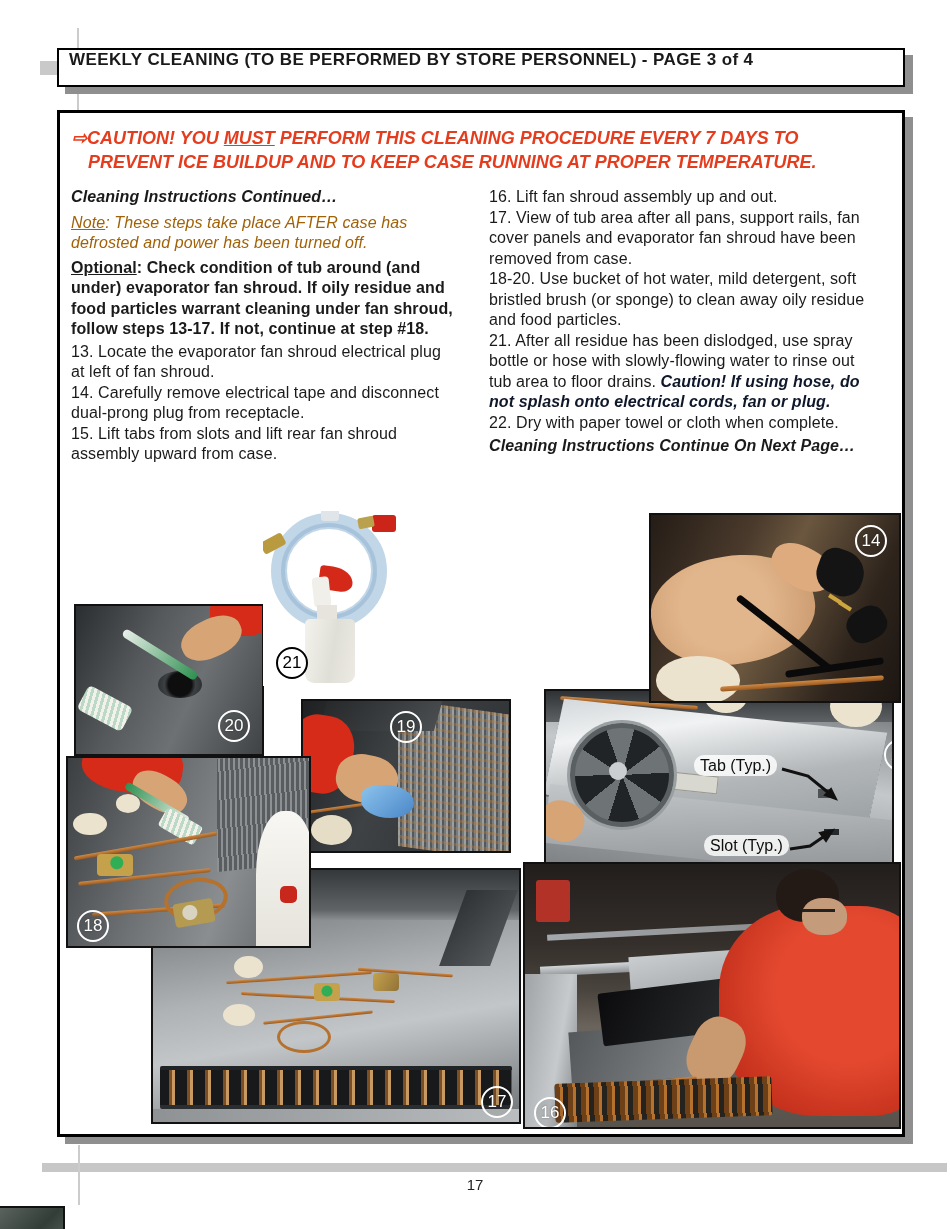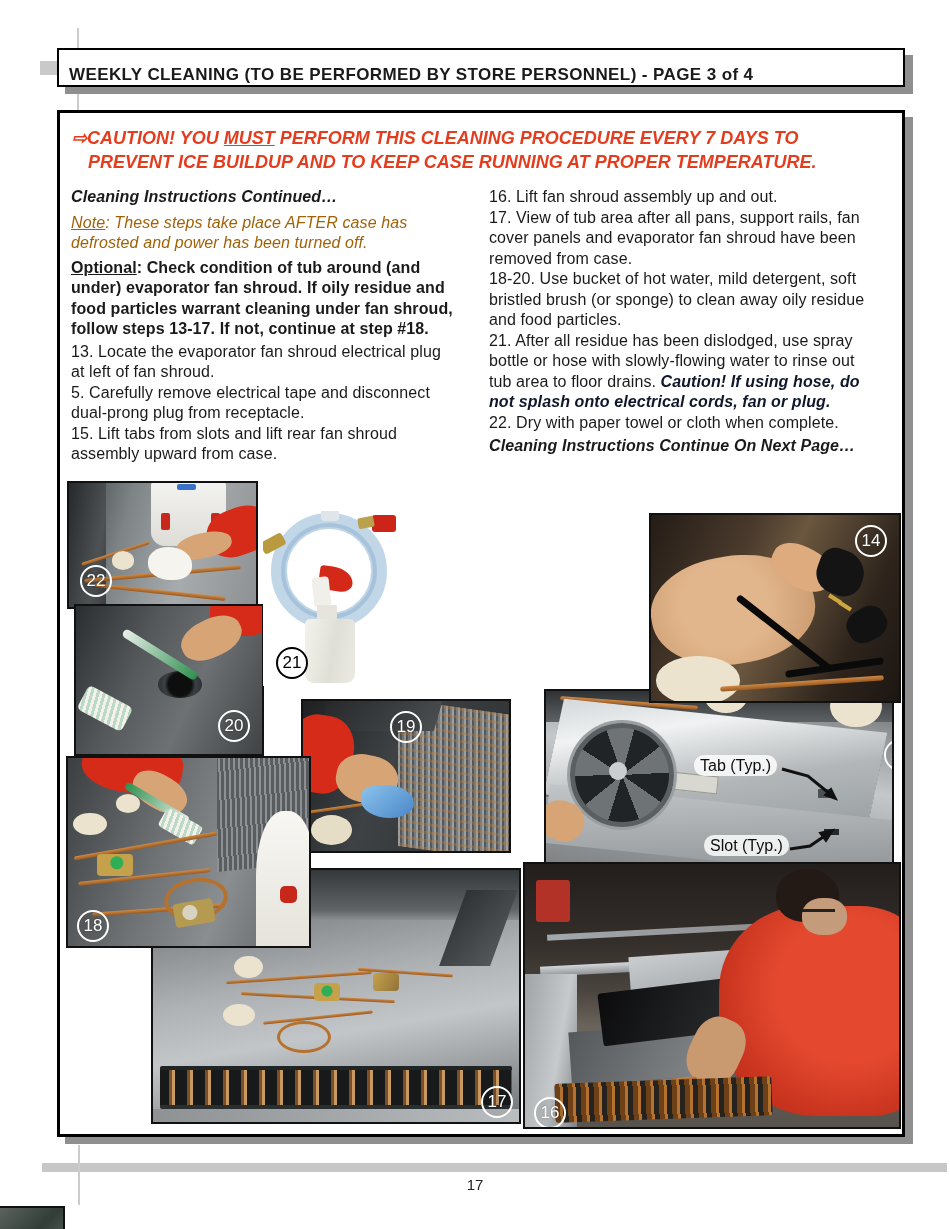--- a/index.html
+++ b/index.html
@@ -10,21 +10,21 @@
   .vline-top{left:77px;top:28px;height:84px;}
   .vline-bot{left:78px;top:1145px;height:60px;}
   .tab-gray{position:absolute;left:40px;top:61px;width:18px;height:14px;background:#c9c9c9;}
   .footer-bar{position:absolute;left:42px;top:1163px;width:905px;height:9px;background:#c7c7c7;}
   .corner-block{position:absolute;left:0;top:1206px;width:63px;height:23px;
                 background:linear-gradient(135deg,#5a635e,#333d38 70%,#49534d);border-top:2px solid #111;border-right:2px solid #111;}
   .page-number{position:absolute;left:0;top:1176px;width:950px;text-align:center;font-size:15px;color:#222;}
   
   .header-box{position:absolute;left:57px;top:48px;width:848px;height:39px;background:#fff;
               border:2px solid #000;box-sizing:border-box;box-shadow:8px 7px 0 #8f8f8f;
-              display:flex;align-items:flex-end;padding-left:10px;font-weight:bold;font-size:17px;letter-spacing:.4px;}
+              display:flex;align-items:flex-start;padding-left:10px;font-weight:bold;font-size:17px;letter-spacing:.4px;}
   .main-box{position:absolute;left:57px;top:110px;width:848px;height:1027px;background:#fff;
             border:3px solid #000;box-sizing:border-box;box-shadow:8px 7px 0 #8f8f8f;}
   
   .caution{position:absolute;left:12px;top:13px;width:820px;color:#e63c1e;
            font-weight:bold;font-style:italic;font-size:18px;line-height:24px;}
   .caution .ln2{padding-left:16px;}
   .u{text-decoration:underline;}
   
   .col{position:absolute;top:74px;font-size:16px;line-height:20.5px;letter-spacing:.1px;}
   .col p{margin:0;white-space:pre-line;}
@@ -230,21 +230,21 @@
     <div class="col col-left">
       <p class="t-bi mb1">Cleaning Instructions Continued…</p>
       <p class="t-redit mb2"><span class="u">Note</span><span>: These steps take place AFTER case has
 defrosted and power has been turned off.</span></p>
       <p class="t-b mb3"><span class="u">Optional</span><span>: Check condition of tub around (and
 under) evaporator fan shroud.  If oily residue and
 food particles warrant cleaning under fan shroud,
 follow  steps 13-17.  If not, continue at step #18.</span></p>
       <p>13. Locate the evaporator fan shroud electrical plug
 at left of fan shroud.</p>
-      <p>5. Carefully remove electrical tape and disconnect
+      <p>14. Carefully remove electrical tape and disconnect
 dual-prong plug from receptacle.</p>
       <p>15. Lift tabs from slots and lift rear fan shroud
 assembly upward from case.</p>
     </div>
 
     <div class="col col-right">
       <p>16. Lift fan shroud assembly up and out.</p>
       <p>17. View of tub area after all pans, support rails, fan
 cover panels and evaporator fan shroud have been
 removed from case.</p>
@@ -359,35 +359,20 @@
       <div class="p18-loop"></div>
       <div class="p18-valve1"></div>
       <div class="p18-valve2"></div>
       <div class="fm p18-foam1"></div>
       <div class="fm p18-foam2"></div>
       <div class="p18-bottle"></div>
       <div class="p18-bmark"></div>
       <div class="badge">18</div>
     </div>
 
-    <div id="f22" class="photo">
-      <div class="p22-panel"></div>
-      <div class="cu p22-pipe1"></div>
-      <div class="cu p22-pipe2"></div>
-      <div class="cu p22-pipe3"></div>
-      <div class="fm p22-foam"></div>
-      <div class="p22-bucket"></div>
-      <div class="p22-bmark"></div>
-      <div class="p22-btext"></div>
-      <div class="p22-btext2"></div>
-      <div class="rd p22-sleeve"></div>
-      <div class="sk p22-hand"></div>
-      <div class="p22-towel"></div>
-      <div class="badge">22</div>
-    </div>
 
     <div id="f20" class="photo">
       <div class="p20-drain"></div>
       <div class="rd p20-sleeve"></div>
       <div class="sk p20-hand"></div>
       <div class="p20-handle"></div>
       <div class="p20-bristles"></div>
       <div class="badge">20</div>
     </div>
 

